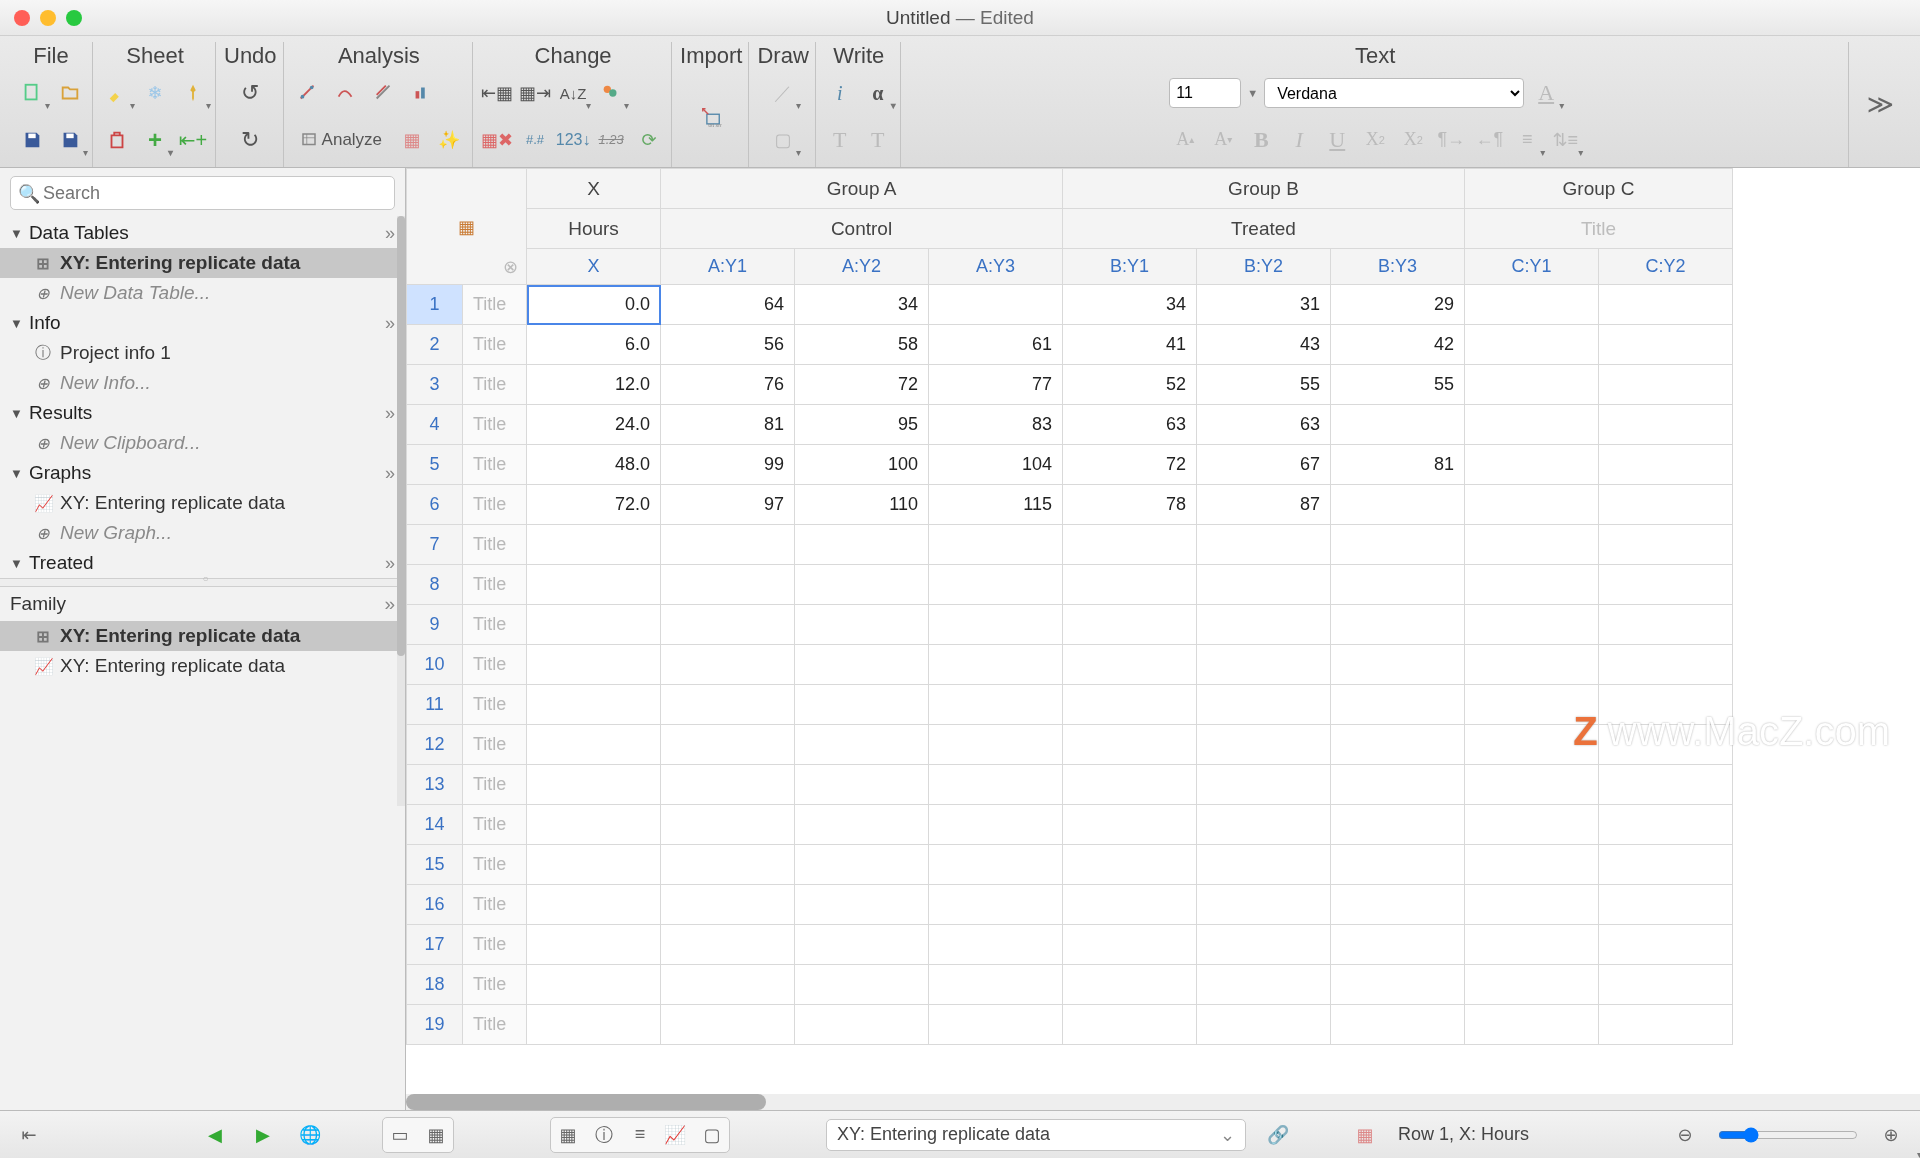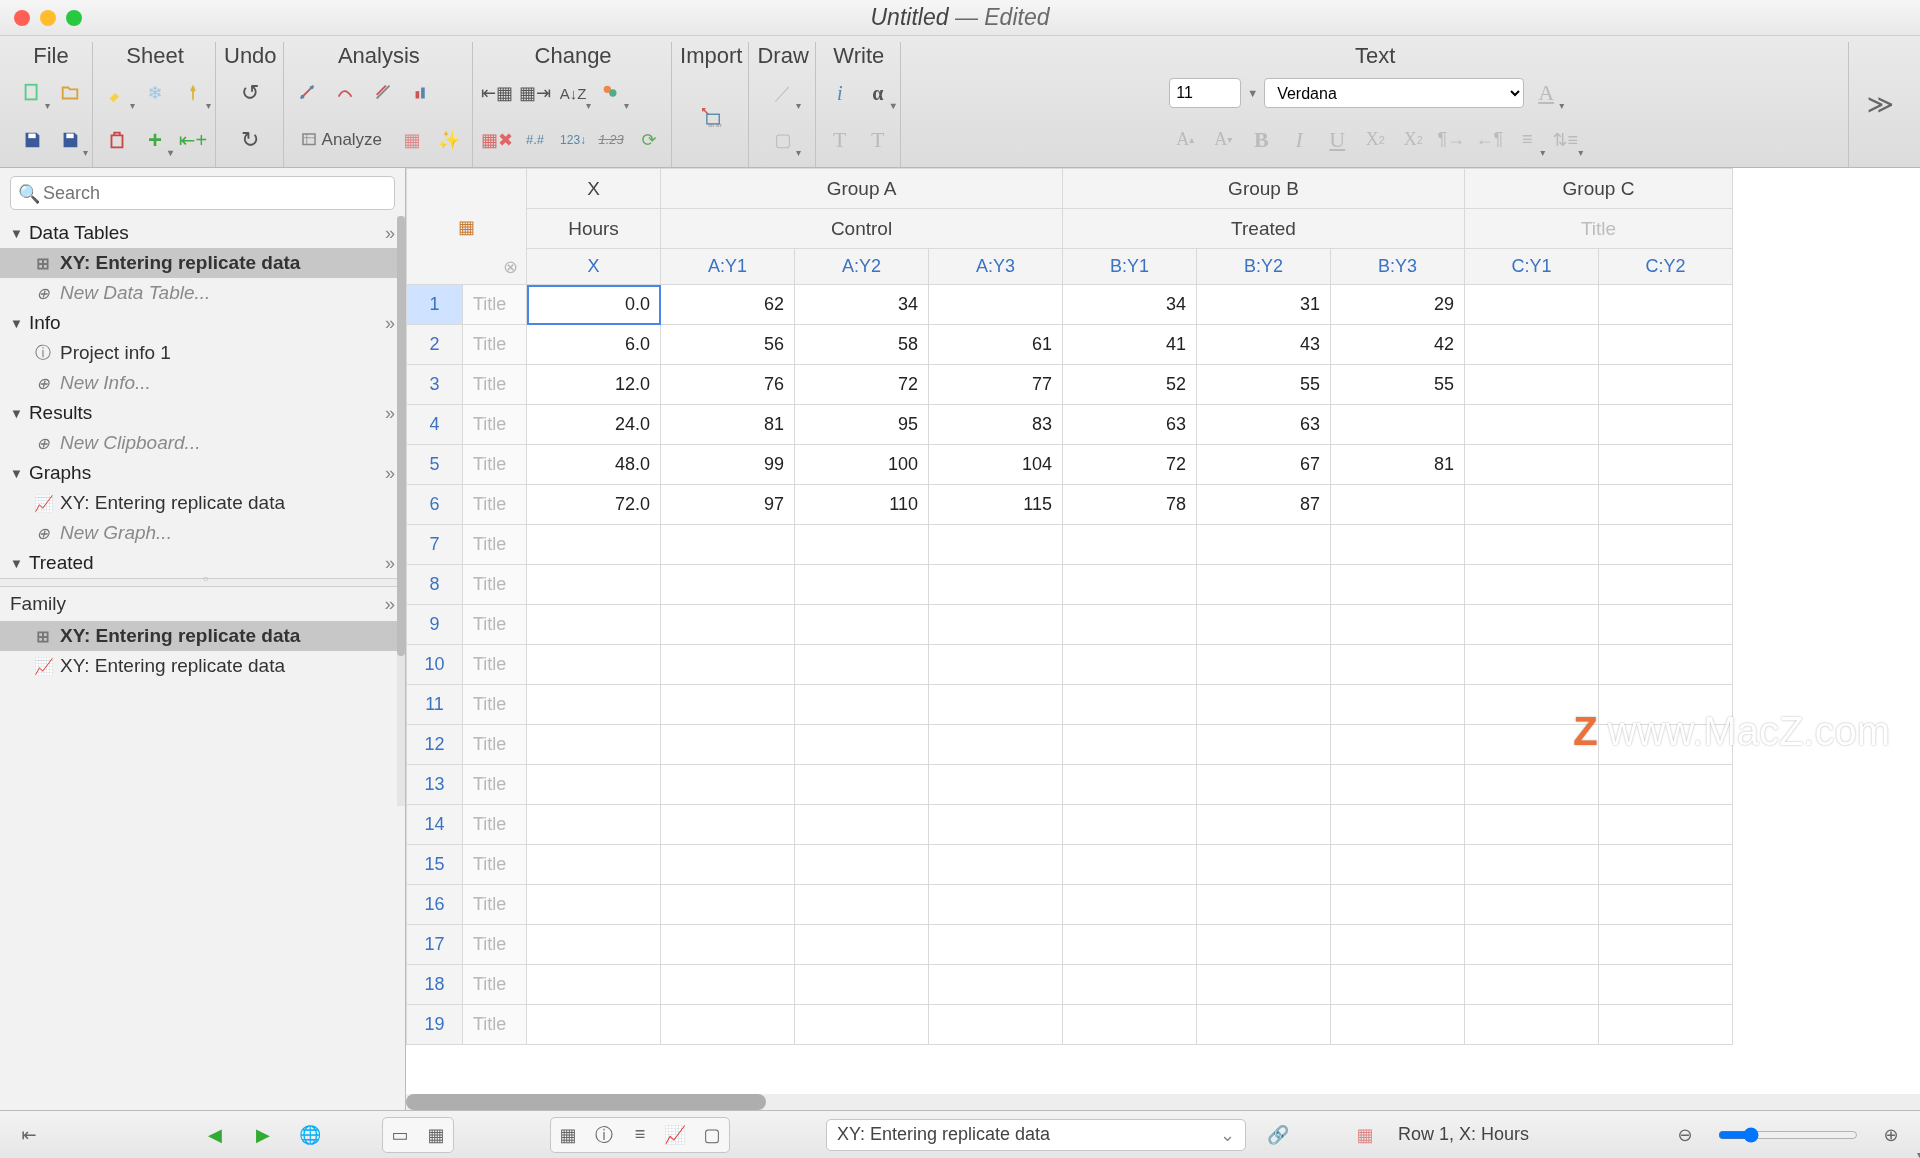--- a/index.html
+++ b/index.html
@@ -3,21 +3,21 @@
 <meta charset="utf-8">
 <style>
 * { margin: 0; padding: 0; box-sizing: border-box; font-family: -apple-system, 'Helvetica Neue', Arial, sans-serif; }
 body { width: 1920px; height: 1158px; overflow: hidden; background: #ececec; font-size: 18px; color: #333; }
 
 
 .titlebar { height: 36px; background: linear-gradient(#f6f6f6,#e8e8e8); display:flex; align-items:center; border-bottom:1px solid #cfcfcf; position:relative; }
 .traffic { display:flex; gap:10px; padding-left:14px; }
 .tl { width:16px; height:16px; border-radius:50%; }
 .tl.red{background:#ff5f57;} .tl.yel{background:#ffbd2e;} .tl.grn{background:#28c940;}
-.titletext { position:absolute; left:50%; transform:translateX(-50%); color:#6a6a6a; font-size:23px;font-style:italic; }
+.titletext { position:absolute; left:50%; transform:translateX(-50%); color:#6a6a6a; font-size:19px; }
 .titletext .t1{color:#444;font-weight:500;}
 
 
 .toolbar { height:132px; background:linear-gradient(#eaeaea,#dcdcdc); border-bottom:1px solid #b8b8b8; display:flex; align-items:stretch; padding:6px 10px 0 10px; gap:2px; }
 .tgroup { display:flex; flex-direction:column; align-items:center; padding:0 6px; border-right:1px solid #c3c3c3; }
 .tgroup:last-child{border-right:none;}
 .tglabel { font-size:22px; color:#444; height:28px; display:flex; align-items:center; }
 .trows { flex:1; display:flex; flex-direction:column; justify-content:space-around; padding-bottom:4px;}
 .trow { display:flex; gap:6px; align-items:center; }
 .tbtn { width:32px; height:32px; display:flex; align-items:center; justify-content:center; border-radius:3px; cursor:pointer; color:#555; position:relative; }
@@ -231,21 +231,21 @@
       <div class="tbtn drop">
             <svg viewBox="0 0 24 24">
               <circle cx="8" cy="8" r="4" fill="#e84"></circle>
               <circle cx="14" cy="12" r="4" fill="#5a8"></circle>
             </svg>
           </div>
     </div>
         <div class="trow">
       <div class="tbtn" style="color:#d66">▦✖</div>
       <div class="tbtn" style="font-size:13px;color:#58a">#.#</div>
-      <div class="tbtn" style="font-size:12px;color:#58a">123↓</div>
+      <div class="tbtn" style="font-size:16px;color:#58a">123↓</div>
       <div class="tbtn" style="font-size:13px;font-style:italic;color:#888;text-decoration:line-through">1.23</div>
       <div class="tbtn" style="color:#6a6">⟳</div>
     </div>
       </div>
   </div>
 
   <div class="tgroup">
     <div class="tglabel">Import</div>
     <div class="trows">
         <div class="trow" style="height:64px">
@@ -423,21 +423,21 @@
             <th class="ycol">B:Y1</th>
             <th class="ycol">B:Y2</th>
             <th class="ycol">B:Y3</th>
             <th class="ycol">C:Y1</th>
             <th class="ycol">C:Y2</th>
           </tr>
           <tr>
             <td class="rownum sel">1</td>
             <td class="rowtitle">Title</td>
             <td class="data selcell">0.0</td>
-            <td class="data">62</td>
+            <td class="data">64</td>
             <td class="data">34</td>
             <td class="data"></td>
             <td class="data">34</td>
             <td class="data">31</td>
             <td class="data">29</td>
             <td class="data"></td>
             <td class="data"></td>
           </tr>
           <tr>
             <td class="rownum">2</td>

